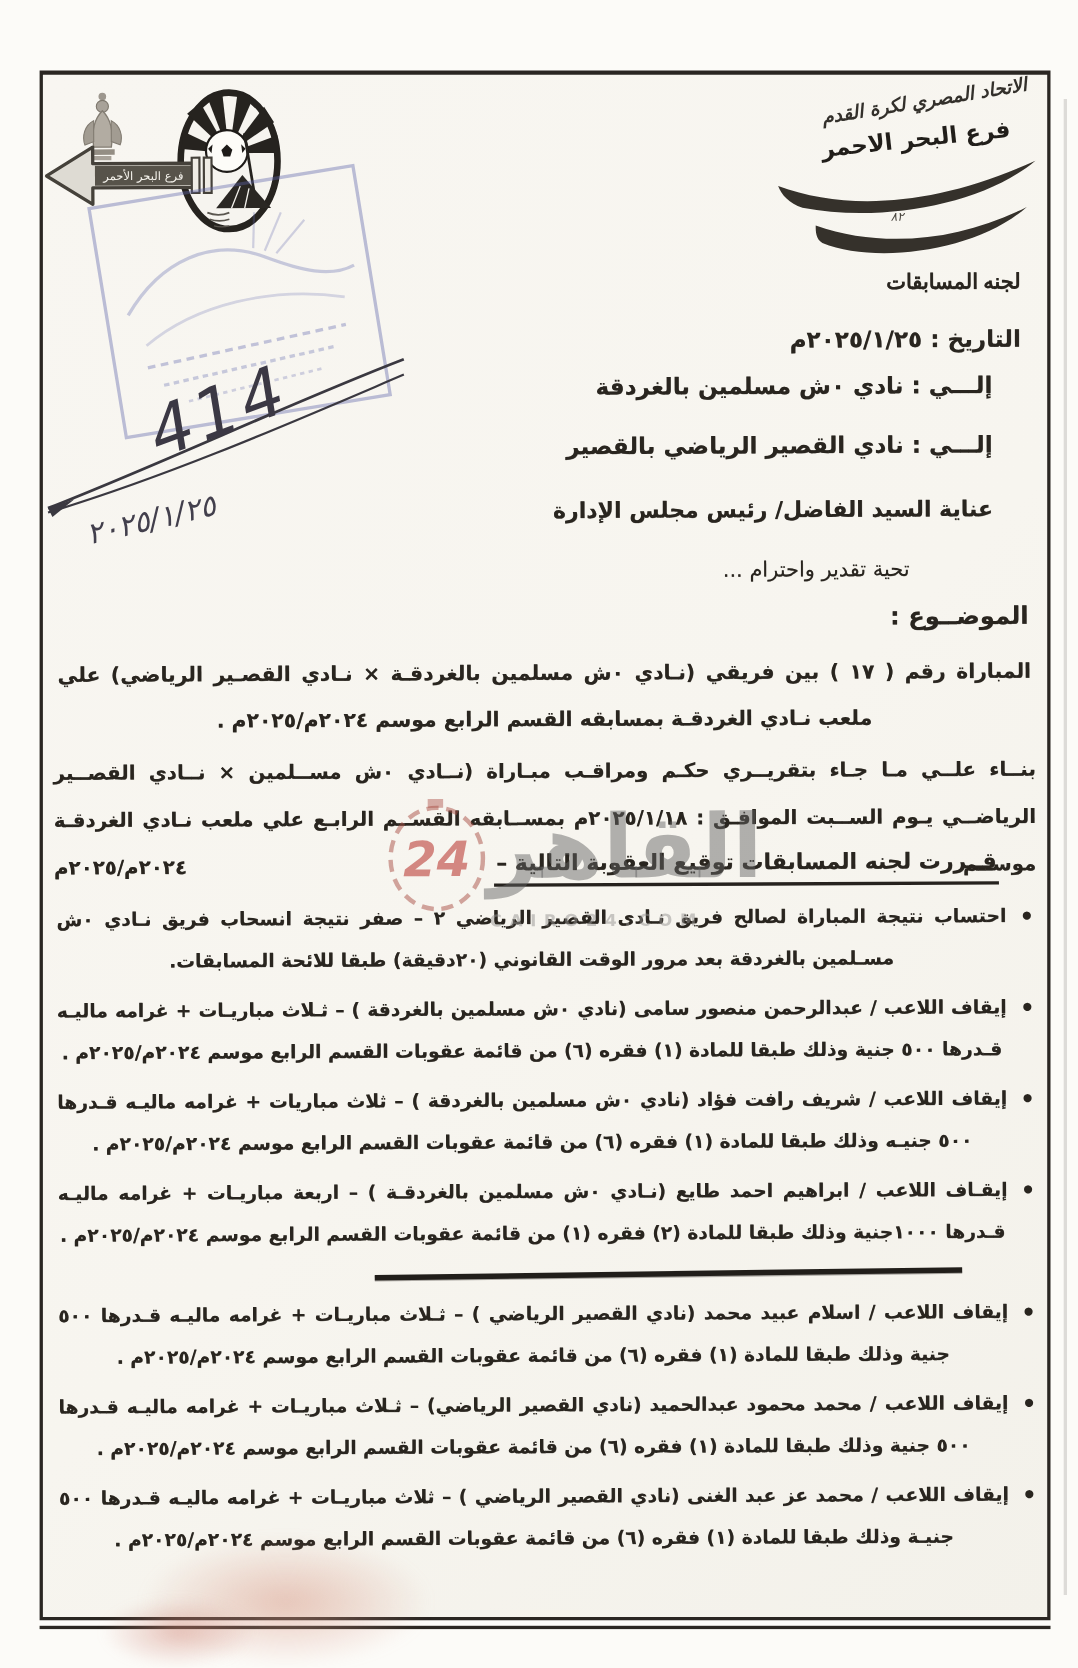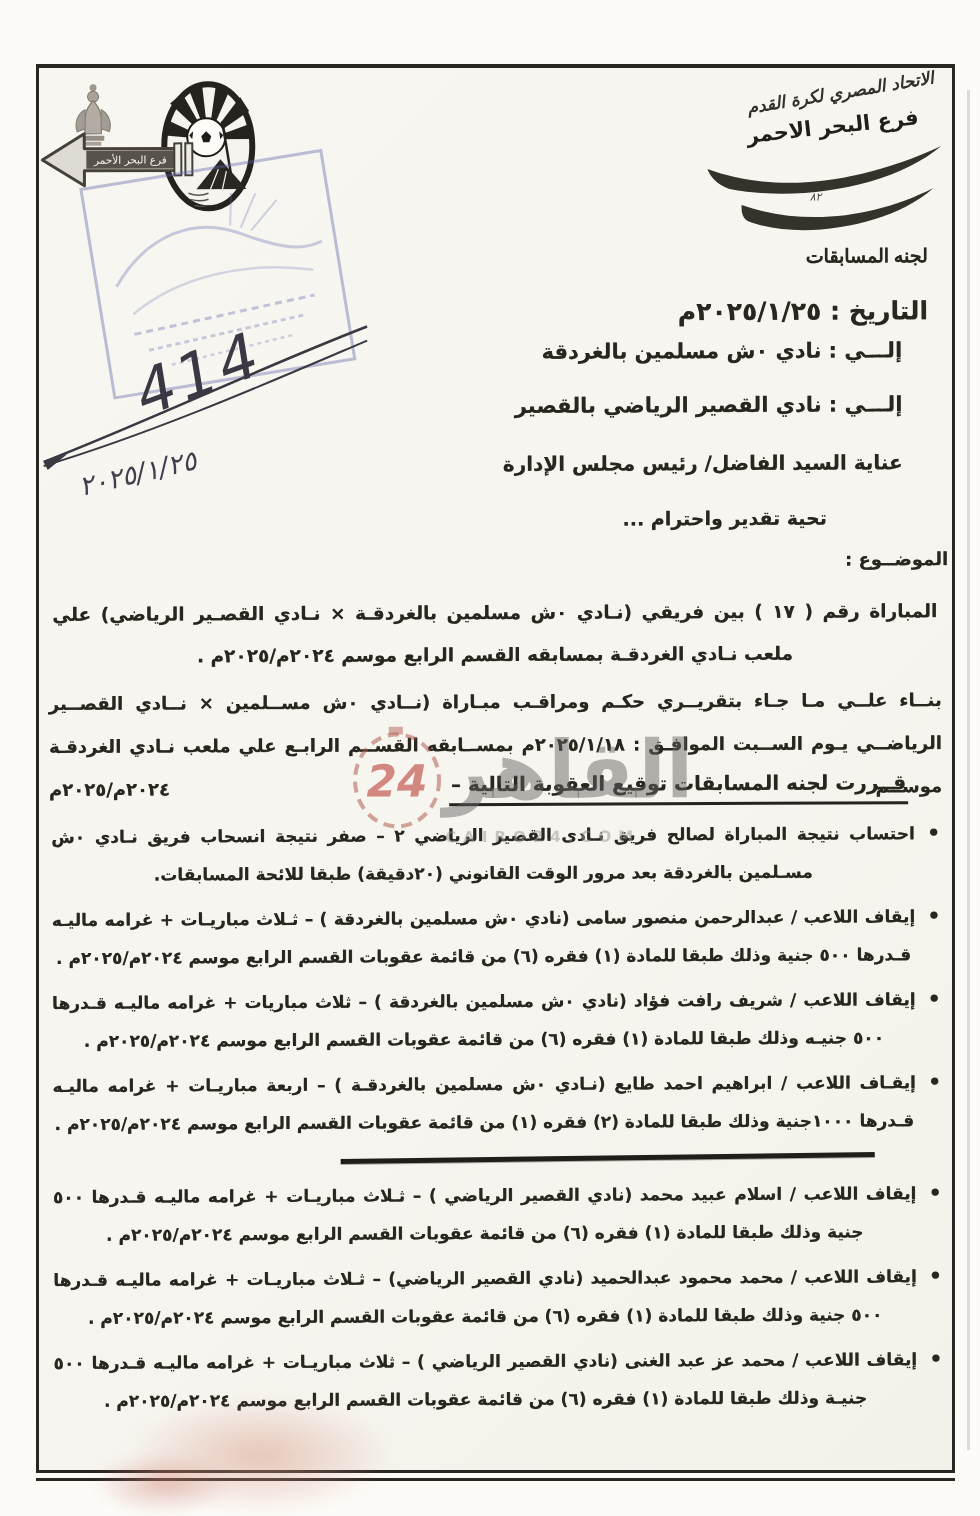--- a/index.html
+++ b/index.html
@@ -44,26 +44,26 @@
   }
   .stamp svg{position:absolute;inset:0;}
   .handwriting{left:0px;top:186px;width:336px;height:240px;overflow:visible;}
   .hand-num{left:96px;top:268px;transform:rotate(-20deg);
     font-size:62px;font-style:italic;color:#3b3844;font-weight:400;letter-spacing:4px;}
   .hand-date{left:40px;top:388px;transform:rotate(-13deg);
     font-size:27px;font-style:italic;color:#423f4c;direction:rtl;}
 
   
   .committee{top:178px;right:22px;font-size:19px;font-weight:bold;font-family:Liberation Serif, serif;}
-  .date-line{top:230px;right:22px;font-size:25px;font-weight:bold;}
+  .date-line{top:230px;right:22px;font-size:21px;font-weight:bold;}
   .to1{top:272px;right:48px;font-size:21px;font-weight:bold;}
   .to2{top:326px;right:48px;font-size:21px;font-weight:bold;}
   .attention{top:384px;right:48px;font-size:20px;font-weight:bold;}
-  .greeting{top:440px;right:124px;font-size:19px;font-weight:700;}
-  .subject-label{top:482px;right:3px;font-size:18px;font-weight:bold;}
+  .greeting{top:440px;right:124px;font-size:19px;font-weight:400;}
+  .subject-label{top:482px;right:16px;font-size:22px;font-weight:bold;}
 
   .subject-body{top:524px;right:14px;left:14px;font-size:18.5px;font-weight:bold;
     line-height:42px;text-align:justify;text-align-last:center;}
   .basis-body{top:612px;right:10px;left:10px;font-size:18px;font-weight:bold;
     line-height:43px;text-align:justify;text-align-last:justify;}
   .decision-title{top:704px;right:44px;font-size:20px;font-weight:bold;
     border-bottom:3.5px solid #26221e;padding:0 2px 7px 2px;}
 
   
   .group{right:12px;left:12px;}

